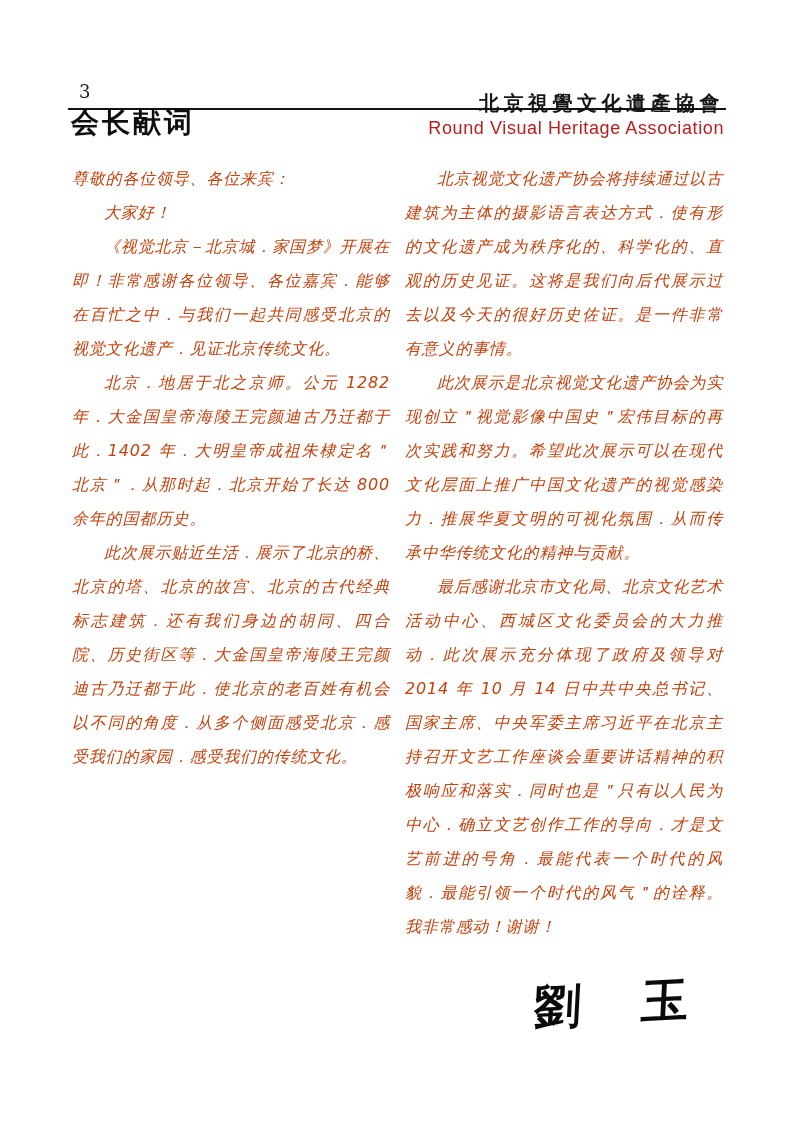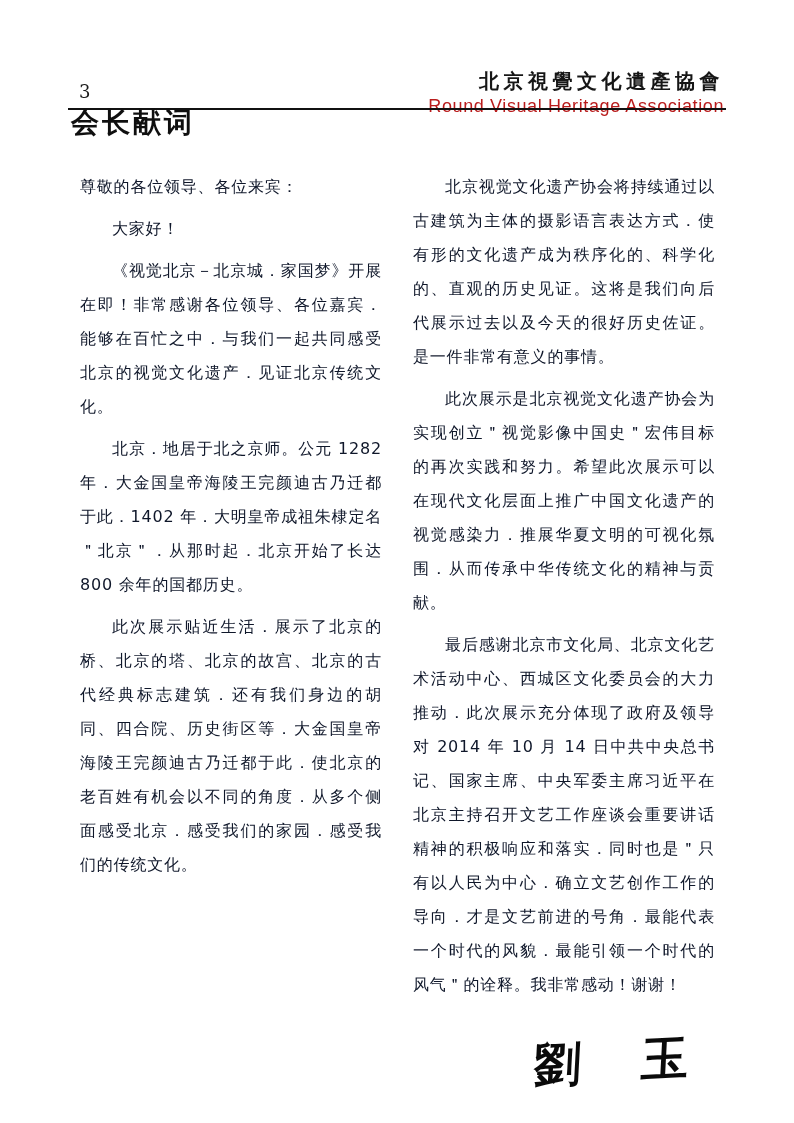--- a/index.html
+++ b/index.html
@@ -22,20 +22,21 @@
     position:absolute;right:70px;top:68px;
     text-align:right;
   }
   .logo-cn{
     font-family:"DejaVu Serif","Liberation Serif",serif;
     font-weight:bold;
     font-size:20px;
     letter-spacing:4.5px;
     white-space:nowrap;
     color:#161616;
+    margin-top:22px;
   }
   .logo-en{
     font-family:Liberation Sans, sans-serif;
     font-size:18px;
     letter-spacing:0.6px;
     margin-top:1px;
     white-space:nowrap;
     color:#b91c1c;
   }
   .rule{
@@ -53,28 +54,29 @@
   }
   
   .columns{
     position:absolute;left:72px;top:162px;
     width:651px;
     display:flex;
     gap:15px;
   }
   .col{width:318px;}
   .col p{
-    margin:8px;
+    margin:0;
     font-size:16px;
     line-height:34px;
     letter-spacing:0.8px;
     text-align:justify;
     text-align-last:left;
     text-indent:2em;
-    color:#0f172a;
+    color:#c2410c;
+    font-style:italic;
   }
   .col p.no-indent{text-indent:0;}
   
   .signature{
     margin:28px 14px 0 auto;
     width:175px;
     text-align:center;
     font-family:"DejaVu Serif","Liberation Serif",serif;
     font-weight:bold;
     font-size:47px;

